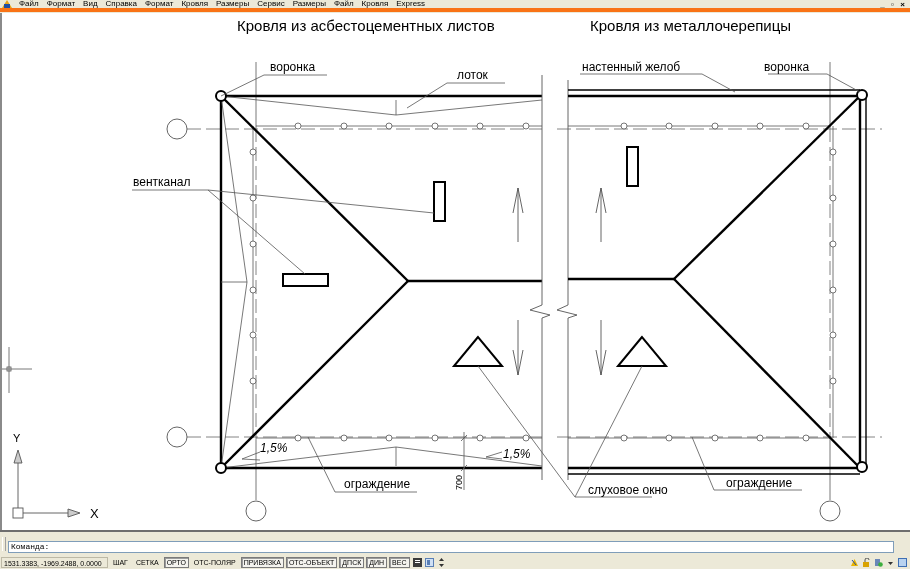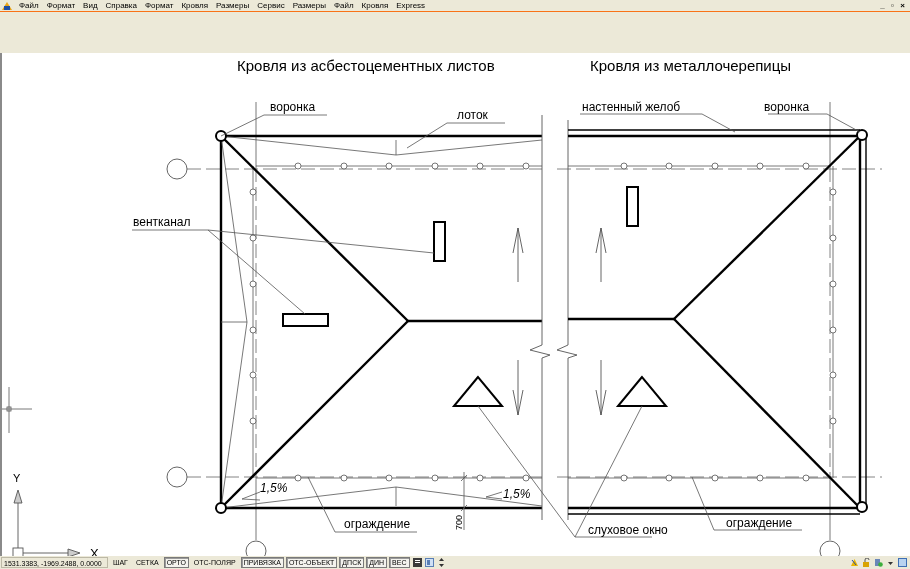--- a/index.html
+++ b/index.html
@@ -1,25 +1,25 @@
 <!DOCTYPE html>
 <html><head>
 <meta charset="utf-8">
 <style>
   * { box-sizing: border-box; margin: 0; padding: 0; }
   html, body { width: 910px; height: 569px; overflow: hidden; background: #ece9d8; font-family: "Liberation Sans", sans-serif; }
   #app { position: relative; width: 910px; height: 569px; }
-  #menubar { position: absolute; left: 0; top: 0; width: 910px; height: 12px; background: #ece9d8; display: flex; align-items: center; font-size: 8px; color: #000; border-bottom: 1px solid #f97316; }
+  #menubar { position: absolute; left: 0; top: 0; width: 910px; height: 12px; background: #ece9d8; display: flex; align-items: center; font-size: 8px; color: #000; border-bottom: 4px solid #f97316; }
   #menubar .app-icon { width: 10px; height: 10px; margin: 0 3px 0 2px; position: relative; }
   #menubar .app-icon::before { content: ""; position: absolute; left: 0; top: 1px; width: 0; height: 0; border-left: 5px solid transparent; border-right: 5px solid transparent; border-bottom: 8px solid #e8a317; }
   #menubar .app-icon::after { content: ""; position: absolute; left: 2px; top: 5px; width: 6px; height: 4px; background: #1f4ea3; }
   #menubar .menu-item { padding: 0 4px; line-height: 12px; white-space: nowrap; cursor: default; }
   #menubar .win-ctrls { margin-left: auto; display: flex; gap: 1px; margin-right: 3px; }
   #menubar .win-btn { width: 9px; height: 9px; font-size: 8px; line-height: 9px; text-align: center; font-weight: bold; color: #000; }
-  #canvas { position: absolute; left: 0; top: 13px; width: 910px; height: 517px; background: #fff; border-left: 2px solid #8a8a8a; margin-top: 40px; }
+  #canvas { position: absolute; left: 0; top: 13px; width: 910px; height: 517px; background: #fff; border-left: 2px solid #8a8a8a; }
   #canvas svg { position: absolute; left: 0; top: 0; }
   .label { font-family: "Liberation Sans", sans-serif; fill: #000; }
   #cmd-area { position: absolute; left: 0; top: 530px; width: 910px; height: 25px; background: #ece9d8; border-top: 2px solid #6e6e6e; }
   #cmd-grip { position: absolute; left: 2px; top: 5px; width: 4px; height: 14px; border-left: 1px solid #fff; border-right: 1px solid #a0a0a0; }
   #cmd-line { position: absolute; left: 8px; top: 9px; width: 886px; height: 12px; background: #fff; border: 1px solid #7f9db9; font-family: "Liberation Mono", monospace; font-size: 8px; line-height: 10px; padding-left: 2px; color: #000; }
   #statusbar { position: absolute; left: 0; top: 556px; width: 910px; height: 13px; background: #ece9d8; display: flex; align-items: center; font-size: 7px; }
   #coords { width: 107px; height: 11px; line-height: 11px; padding-left: 2px; border: 1px solid #bdb9a6; margin-left: 1px; color: #000; white-space: nowrap; overflow: hidden; }
   .sb-btn { height: 11px; line-height: 10px; padding: 0 2px; margin-left: 2px; color: #000; white-space: nowrap; border: 1px solid transparent; }
   .sb-btn.on { border: 1px solid #7a7a7a; background: #f4f3ee; box-shadow: inset 1px 1px 0 #9b9b9b; }
   .sb-icon { width: 9px; height: 9px; margin-left: 3px; }
@@ -235,20 +235,24 @@
         <polygon points="12,463 16,450 20,463" fill="#ccc"></polygon>
         <rect x="11" y="508" width="10" height="10" fill="#fff"></rect>
         <line x1="21" y1="513" x2="66" y2="513"></line>
         <polygon points="66,509 78,513 66,517" fill="#ccc"></polygon>
       </g>
       <text class="label" x="11" y="442" font-size="11" fill="#555">Y</text>
       <text class="label" x="88" y="518" font-size="13" fill="#555">X</text>
     </svg>
   </div>
 
+  <div id="cmd-area">
+    <div id="cmd-grip"></div>
+    <div id="cmd-line">Команда:</div>
+  </div>
 
   <div id="statusbar">
     <div id="coords">1531.3383, -1969.2488, 0.0000</div>
     <span class="sb-btn">ШАГ</span>
     <span class="sb-btn">СЕТКА</span>
     <span class="sb-btn on">ОРТО</span>
     <span class="sb-btn">ОТС-ПОЛЯР</span>
     <span class="sb-btn on">ПРИВЯЗКА</span>
     <span class="sb-btn on">ОТС-ОБЪЕКТ</span>
     <span class="sb-btn on">ДПСК</span>

